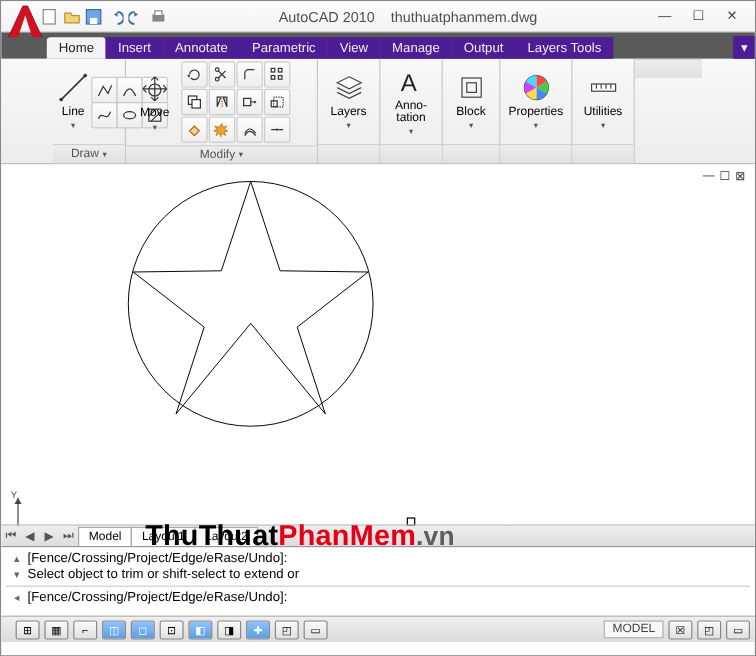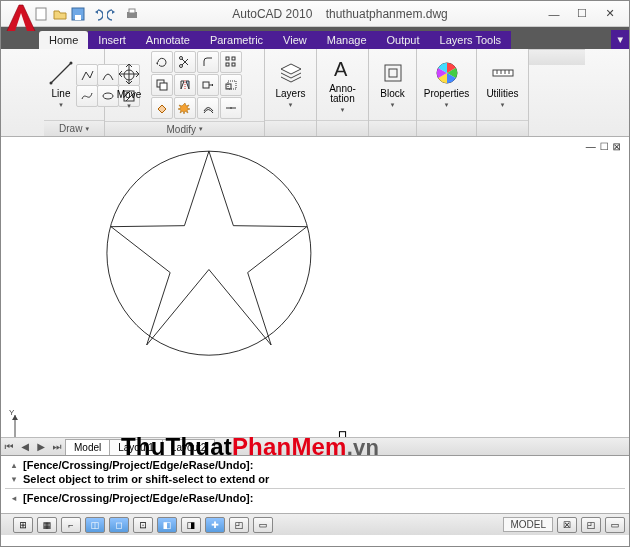--- a/index.html
+++ b/index.html
@@ -42,21 +42,21 @@
 
 .layouttabs { position: absolute; bottom: 0; left: 0; right: 0; height: 18px; display: flex; align-items: center; font-size: 10px; background: linear-gradient(#eee,#ddd); border-top: 1px solid #bbb; }
 .layouttabs .navbtn { width: 16px; text-align: center; color: #555; cursor: pointer; }
 .layouttabs .ltab { padding: 2px 8px; background: #fcfcfc; border: 1px solid #aaa; border-bottom: none; margin-right: -1px; cursor: pointer; }
 .layouttabs .ltab.active { background: #fff; }
 
 
 .cmdzone { height: 58px; border-top: 1px solid #999; background: #fff; font-family: "Courier New", monospace; font-size: 11px; padding: 2px 4px; overflow: hidden; }
 .cmdzone .row { display: flex; align-items: center; height: 14px; }
 .cmdzone .navcol { width: 18px; font-size: 9px; color: #666; text-align: center; cursor: pointer; }
-.cmdline { flex: 1; white-space: nowrap; font-weight: bold; }
+.cmdline { flex: 1; white-space: nowrap; }
 .cmdsplit { height: 2px; }
 
 
 .statusbar { height: 22px; background: linear-gradient(#efefef,#dcdcdc); border-top: 1px solid #b0b0b0; display: flex; align-items: center; font-size: 10px; padding: 0 4px; gap: 4px; }
 .statusbar .seg { padding: 0 4px; color: #444; }
 .statusbar .pill { width: 20px; height: 16px; border: 1px solid #888; border-radius: 2px; background: linear-gradient(#fafafa,#e0e0e0); display: flex; align-items: center; justify-content: center; cursor: pointer; font-size: 9px; }
 .statusbar .pill.on { background: linear-gradient(#8fc3ff,#5a9de0); color: #fff; }
 
 
 .watermark { position: absolute; left: 120px; top: 432px; font-family: Arial, sans-serif; font-size: 24px; font-weight: bold; letter-spacing: 0.2px; pointer-events: none; z-index: 20; color: #fff; }

